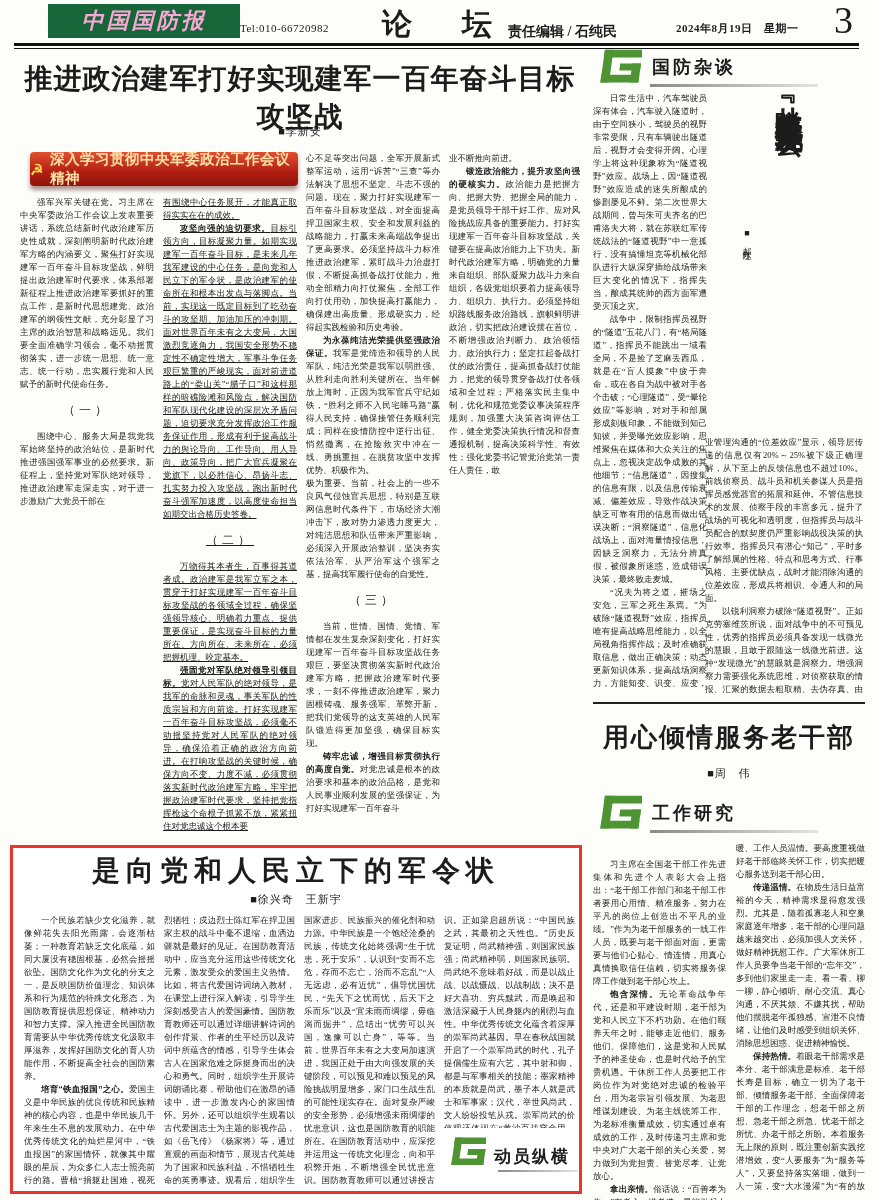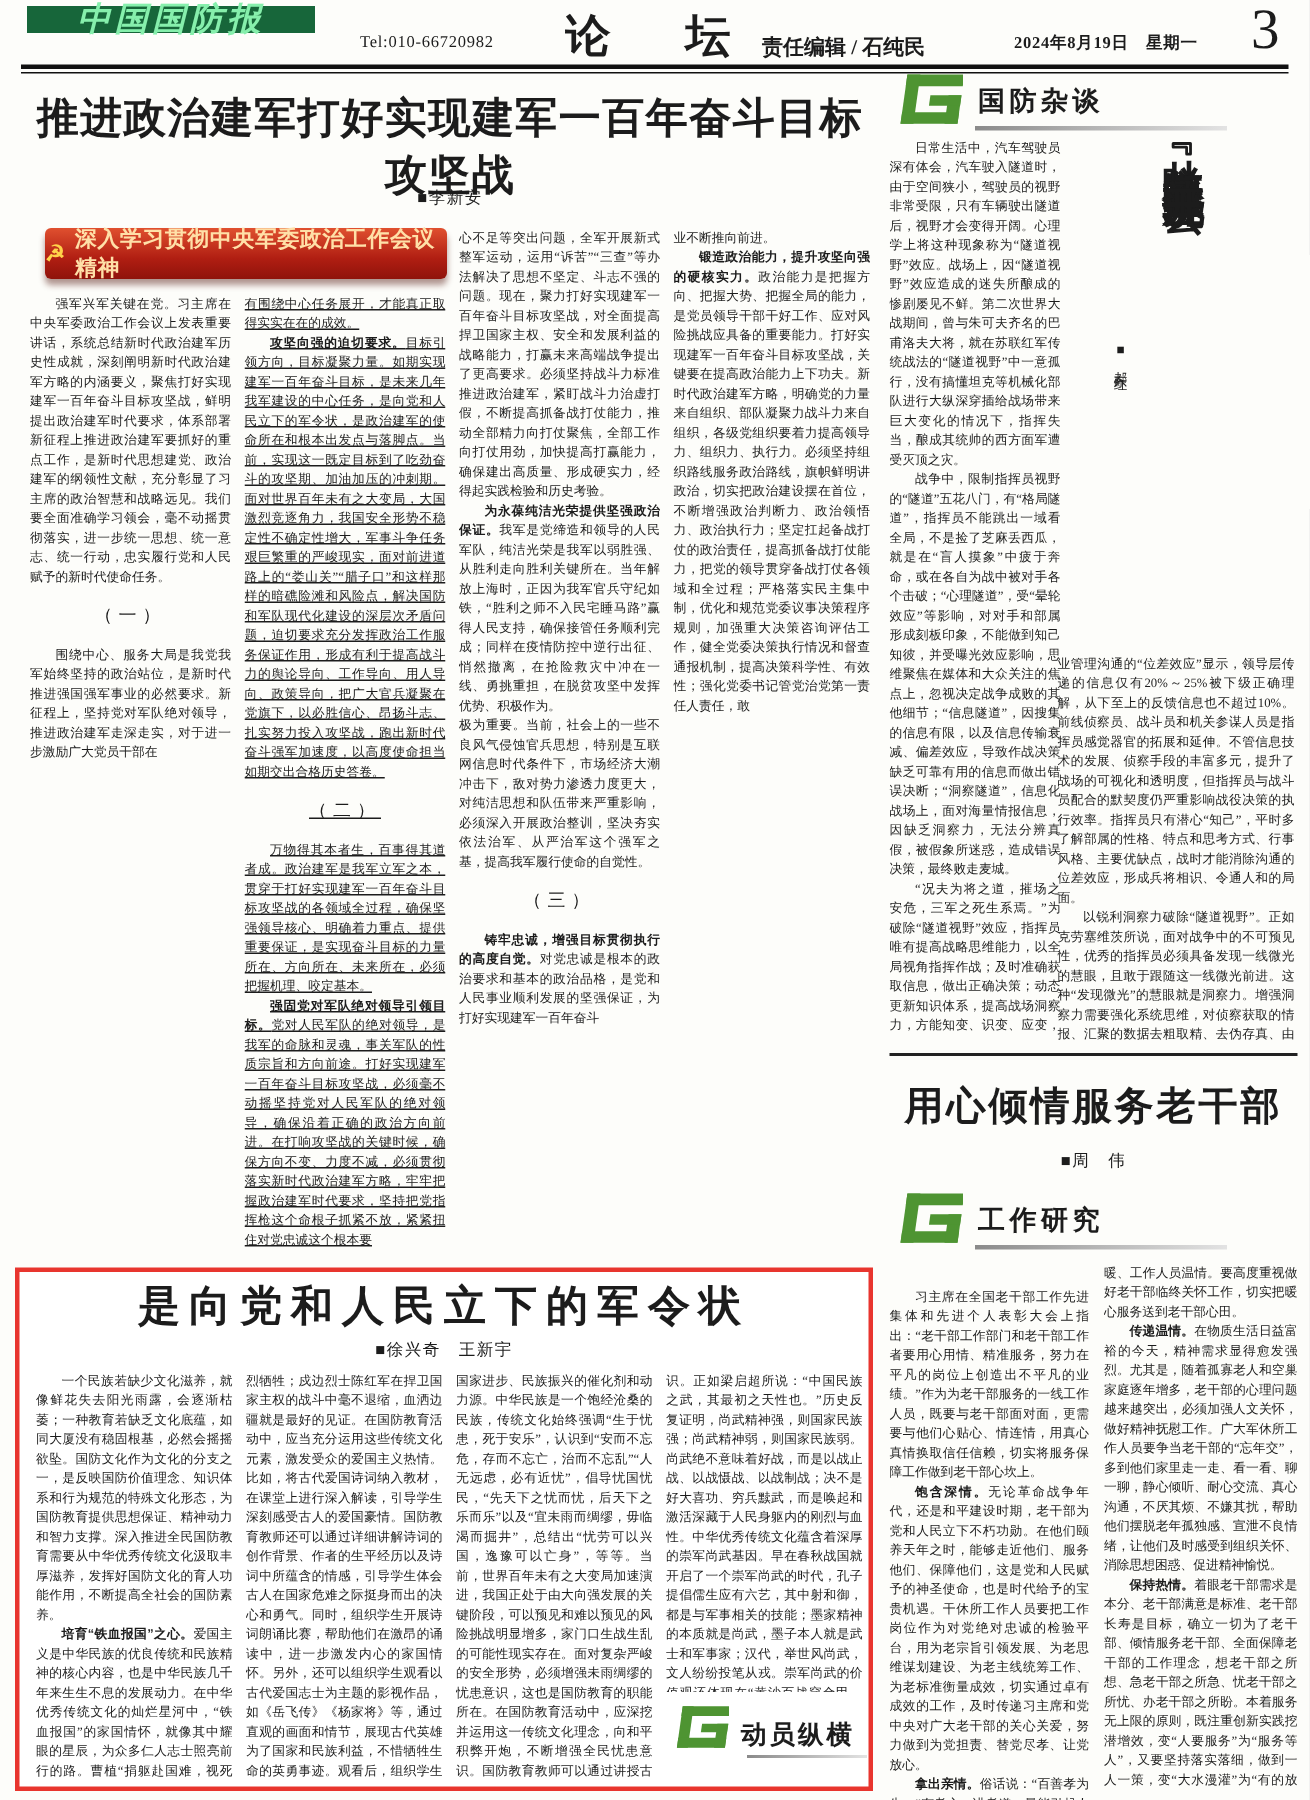--- a/index.html
+++ b/index.html
@@ -1,24 +1,24 @@
 <!DOCTYPE html>
 <html><head>
 <meta charset="utf-8">
 <style>
   html,body{margin:0;padding:0;background:#e9e9e9;}
   #page{position:relative;width:873px;height:1200px;background:#fdfdfa;margin:0 auto;overflow:hidden;
         font-family:"Liberation Serif","DejaVu Serif",serif;color:#1c1c1c;}
   .abs{position:absolute;}
   
-  .masthead{left:18px;top:4px;width:192px;height:18px;background:#17663a;color:#86efac;
+  .masthead{left:48px;top:4px;width:192px;height:34px;background:#17663a;color:#f9a8d4;
             display:flex;align-items:center;justify-content:center;
             font:italic bold 22px "Liberation Serif",serif;letter-spacing:3px;}
   .tel{left:240px;top:22px;font-size:11px;letter-spacing:.5px;}
-  .forum{left:352px;top:4px;width:170px;text-align:center;
+  .forum{left:332px;top:4px;width:170px;text-align:right;
          font:bold 30px "Liberation Sans","DejaVu Sans",sans-serif;letter-spacing:10px;}
   .editor{left:508px;top:23px;font-size:14px;font-weight:bold;}
   .date{left:676px;top:21px;font-size:11px;font-weight:bold;letter-spacing:.5px;}
   .pagenum{left:834px;top:-2px;font:400 38px "Liberation Serif",serif;}
   .rule1{left:14px;top:43px;width:845px;height:3px;background:#111;}
   .rule2{left:14px;top:48px;width:845px;height:1px;background:#111;}
   
   .m-headline{left:20px;top:60px;width:560px;text-align:center;
               font:bold 28px "Liberation Sans","DejaVu Sans",sans-serif;letter-spacing:1px;}
   .byline{text-align:center;font-size:11px;letter-spacing:1px;}
@@ -105,20 +105,21 @@
       <p><b>攻坚向强的迫切要求。</b>目标引领方向，目标凝聚力量。如期实现建军一百年奋斗目标，是未来几年我军建设的中心任务，是向党和人民立下的军令状，是政治建军的使命所在和根本出发点与落脚点。当前，实现这一既定目标到了吃劲奋斗的攻坚期、加油加压的冲刺期。面对世界百年未有之大变局，大国激烈竞逐角力，我国安全形势不稳定性不确定性增大，军事斗争任务艰巨繁重的严峻现实，面对前进道路上的“娄山关”“腊子口”和这样那样的暗礁险滩和风险点，解决国防和军队现代化建设的深层次矛盾问题，迫切要求充分发挥政治工作服务保证作用，形成有利于提高战斗力的舆论导向、工作导向、用人导向、政策导向，把广大官兵凝聚在党旗下，以必胜信心、昂扬斗志、扎实努力投入攻坚战，跑出新时代奋斗强军加速度，以高度使命担当如期交出合格历史答卷。</p>
       <p class="sec">（二）</p>
       <p>万物得其本者生，百事得其道者成。政治建军是我军立军之本，贯穿于打好实现建军一百年奋斗目标攻坚战的各领域全过程，确保坚强领导核心、明确着力重点、提供重要保证，是实现奋斗目标的力量所在、方向所在、未来所在，必须把握机理、咬定基本。</p>
       <p><b>强固党对军队绝对领导引领目标。</b>党对人民军队的绝对领导，是我军的命脉和灵魂，事关军队的性质宗旨和方向前途。打好实现建军一百年奋斗目标攻坚战，必须毫不动摇坚持党对人民军队的绝对领导，确保沿着正确的政治方向前进。在打响攻坚战的关键时候，确保方向不变、力度不减，必须贯彻落实新时代政治建军方略，牢牢把握政治建军时代要求，坚持把党指挥枪这个命根子抓紧不放，紧紧扭住对党忠诚这个根本要</p>
     </div>
   <div id="mcol3" class="col">
       <p class="noind">心不足等突出问题，全军开展新式整军运动，运用“诉苦”“三查”等办法解决了思想不坚定、斗志不强的问题。现在，聚力打好实现建军一百年奋斗目标攻坚战，对全面提高捍卫国家主权、安全和发展利益的战略能力，打赢未来高端战争提出了更高要求。必须坚持战斗力标准推进政治建军，紧盯战斗力治虚打假，不断提高抓备战打仗能力，推动全部精力向打仗聚焦，全部工作向打仗用劲，加快提高打赢能力，确保建出高质量、形成硬实力，经得起实践检验和历史考验。</p>
       <p><b>为永葆纯洁光荣提供坚强政治保证。</b>我军是党缔造和领导的人民军队，纯洁光荣是我军以弱胜强、从胜利走向胜利关键所在。当年解放上海时，正因为我军官兵守纪如铁，“胜利之师不入民宅睡马路”赢得人民支持，确保接管任务顺利完成；同样在疫情防控中逆行出征、悄然撤离，在抢险救灾中冲在一线、勇挑重担，在脱贫攻坚中发挥优势、积极作为。</p>
       <p class="noind">极为重要。当前，社会上的一些不良风气侵蚀官兵思想，特别是互联网信息时代条件下，市场经济大潮冲击下，敌对势力渗透力度更大，对纯洁思想和队伍带来严重影响，必须深入开展政治整训，坚决夯实依法治军、从严治军这个强军之基，提高我军履行使命的自觉性。</p>
       <p class="sec">（三）</p>
+      <p>当前，世情、国情、党情、军情都在发生复杂深刻变化，打好实现建军一百年奋斗目标攻坚战任务艰巨，要坚决贯彻落实新时代政治建军方略，把握政治建军时代要求，一刻不停推进政治建军，聚力固根铸魂、服务强军、革弊开新，把我们党领导的这支英雄的人民军队锻造得更加坚强，确保目标实现。</p>
       <p><b>铸牢忠诚，增强目标贯彻执行的高度自觉。</b>对党忠诚是根本的政治要求和基本的政治品格，是党和人民事业顺利发展的坚强保证，为打好实现建军一百年奋斗</p>
     </div>
   <div id="mcol4" class="col">
       <p class="noind">业不断推向前进。</p>
       <p><b>锻造政治能力，提升攻坚向强的硬核实力。</b>政治能力是把握方向、把握大势、把握全局的能力，是党员领导干部干好工作、应对风险挑战应具备的重要能力。打好实现建军一百年奋斗目标攻坚战，关键要在提高政治能力上下功夫。新时代政治建军方略，明确党的力量来自组织、部队凝聚力战斗力来自组织，各级党组织要着力提高领导力、组织力、执行力。必须坚持组织路线服务政治路线，旗帜鲜明讲政治，切实把政治建设摆在首位，不断增强政治判断力、政治领悟力、政治执行力；坚定扛起备战打仗的政治责任，提高抓备战打仗能力，把党的领导贯穿备战打仗各领域和全过程；严格落实民主集中制，优化和规范党委议事决策程序规则，加强重大决策咨询评估工作，健全党委决策执行情况和督查通报机制，提高决策科学性、有效性；强化党委书记管党治党第一责任人责任，敢</p>
     </div>
 
   <div id="dt-head" class="abs sec-head">
     <svg class="glogo" width="46" height="38" viewBox="0 0 52 44">
       <g fill="#4e9432" transform="skewX(-8) translate(6,0)">

